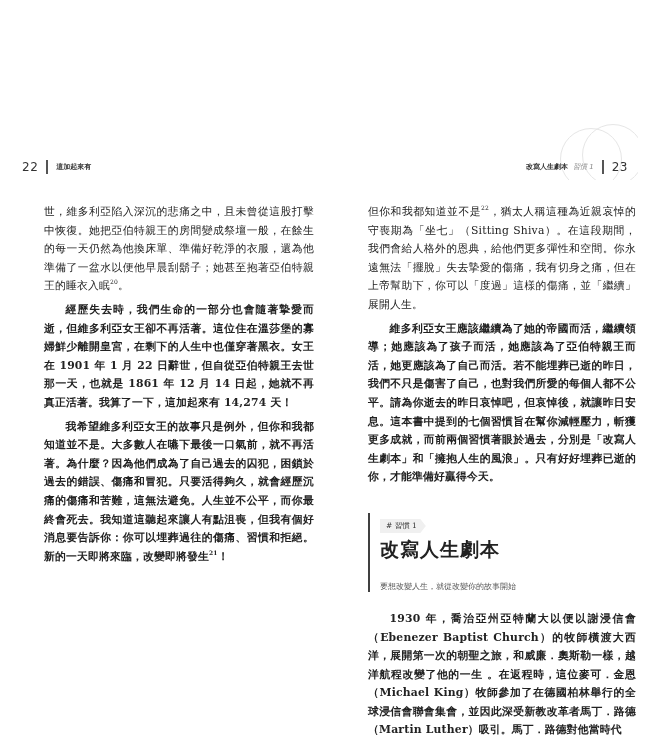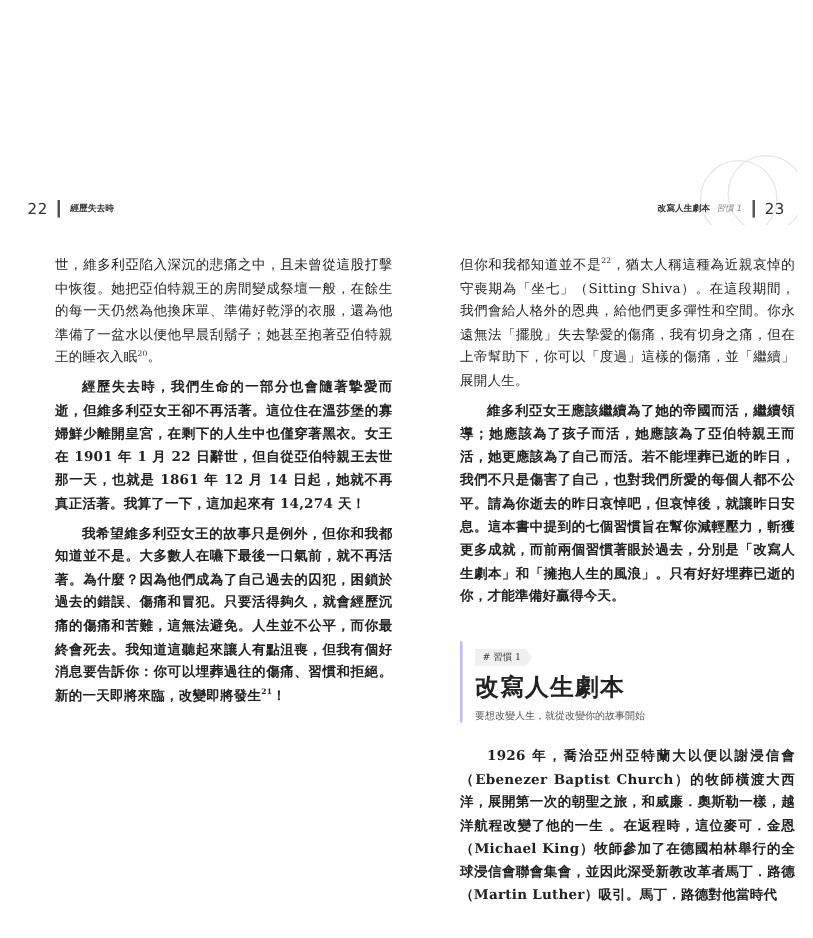--- a/index.html
+++ b/index.html
@@ -15,34 +15,34 @@
     .bar { width: 2px; height: 14px; background: #555; margin: 0 8px; }
     .rtitle { font-size: 7px; font-weight: bold; color: #333; }
     .rsub { font-size: 7px; color: #888; margin-left: 5px; font-style: italic; }
     .body { position: absolute; left: 44px; width: 270px; top: 203px; }
     .right .body { left: 43px; width: 268px; top: 203px; }
     p { margin: 0 0 5px 0; font-size: 10.8px; line-height: 18.6px; letter-spacing: 0.2px; text-align: justify; }
     p.indent { text-indent: 2em; font-weight: bold; }
     sup { font-size: 6px; vertical-align: super; line-height: 0; }
     .deco { position: absolute; top: 120px; right: 12px; width: 80px; height: 60px; overflow: hidden; }
     .deco .c { position: absolute; border: 1px solid #e6e6e6; border-radius: 50%; }
-    .habit { position: relative; margin: 26px 0 18px 0; padding-left: 10px; border-left: 2px solid #c4b5fd; }
+    .habit { position: relative; margin: 26px 0 18px 0; padding-left: 10px; border-left: 2px solid #404040; }
     .habit-tag { display: inline-block; font-size: 7.5px; color: #333; background: #f0f0f0; padding: 2px 9px 2px 6px;
                  clip-path: polygon(0 0, 88% 0, 100% 50%, 88% 100%, 0 100%); }
     .habit-title { font-size: 19px; font-weight: bold; color: #222; margin-top: 4px; letter-spacing: 1px; }
-    .habit-sub { font-family: "DejaVu Sans", "Liberation Sans", sans-serif; font-size: 8px; color: #555; margin-top: 4px; }
+    .habit-sub { font-family: "DejaVu Sans", "Liberation Sans", sans-serif; font-size: 8px; color: #555; margin-top: 18px; }
   </style>
 </head>
 <body>
 
 <div class="page left">
   <div class="runhead">
     <span class="pno">22</span>
     <span class="bar"></span>
-    <span class="rtitle">經歷失去時</span>
+    <span class="rtitle">這加起來有</span>
   </div>
   <div class="body">
     <p><span>世，維多利亞陷入深沉的悲痛之中，且未曾從這股打擊中恢復。她把亞伯特親王的房間變成祭壇一般，在餘生的每一天仍然為他換床單、準備好乾淨的衣服，還為他準備了一盆水以便他早晨刮鬍子；她甚至抱著亞伯特親王的睡衣入眠</span><sup>20</sup><span>。</span></p>
     <p class="indent">經歷失去時，我們生命的一部分也會隨著摯愛而逝，但維多利亞女王卻不再活著。這位住在溫莎堡的寡婦鮮少離開皇宮，在剩下的人生中也僅穿著黑衣。女王在 1901 年 1 月 22 日辭世，但自從亞伯特親王去世那一天，也就是 1861 年 12 月 14 日起，她就不再真正活著。我算了一下，這加起來有 14,274 天！</p>
     <p class="indent"><span>我希望維多利亞女王的故事只是例外，但你和我都知道並不是。大多數人在嚥下最後一口氣前，就不再活著。為什麼？因為他們成為了自己過去的囚犯，困鎖於過去的錯誤、傷痛和冒犯。只要活得夠久，就會經歷沉痛的傷痛和苦難，這無法避免。人生並不公平，而你最終會死去。我知道這聽起來讓人有點沮喪，但我有個好消息要告訴你：你可以埋葬過往的傷痛、習慣和拒絕。新的一天即將來臨，改變即將發生</span><sup>21</sup><span>！</span></p>
   </div>
 </div>
 
 <div class="page right">
   <div class="deco">
@@ -56,15 +56,15 @@
     <span class="pno">23</span>
   </div>
   <div class="body">
     <p><span>但你和我都知道並不是</span><sup>22</sup><span>，猶太人稱這種為近親哀悼的守喪期為「坐七」（Sitting Shiva）。在這段期間，我們會給人格外的恩典，給他們更多彈性和空間。你永遠無法「擺脫」失去摯愛的傷痛，我有切身之痛，但在上帝幫助下，你可以「度過」這樣的傷痛，並「繼續」展開人生。</span></p>
     <p class="indent">維多利亞女王應該繼續為了她的帝國而活，繼續領導；她應該為了孩子而活，她應該為了亞伯特親王而活，她更應該為了自己而活。若不能埋葬已逝的昨日，我們不只是傷害了自己，也對我們所愛的每個人都不公平。請為你逝去的昨日哀悼吧，但哀悼後，就讓昨日安息。這本書中提到的七個習慣旨在幫你減輕壓力，斬獲更多成就，而前兩個習慣著眼於過去，分別是「改寫人生劇本」和「擁抱人生的風浪」。只有好好埋葬已逝的你，才能準備好贏得今天。</p>
     <div class="habit">
       <span class="habit-tag"># 習慣 1</span>
       <div class="habit-title">改寫人生劇本</div>
       <div class="habit-sub">要想改變人生，就從改變你的故事開始</div>
     </div>
-    <p class="indent">1926 年，喬治亞州亞特蘭大以便以謝浸信會（Ebenezer Baptist Church）的牧師橫渡大西洋，展開第一次的朝聖之旅，和威廉．奧斯勒一樣，越洋航程改變了他的一生 。在返程時，這位麥可．金恩（Michael King）牧師參加了在德國柏林舉行的全球浸信會聯會集會，並因此深受新教改革者馬丁．路德（Martin Luther）吸引。馬丁．路德對他當時代</p>
+    <p class="indent">1930 年，喬治亞州亞特蘭大以便以謝浸信會（Ebenezer Baptist Church）的牧師橫渡大西洋，展開第一次的朝聖之旅，和威廉．奧斯勒一樣，越洋航程改變了他的一生 。在返程時，這位麥可．金恩（Michael King）牧師參加了在德國柏林舉行的全球浸信會聯會集會，並因此深受新教改革者馬丁．路德（Martin Luther）吸引。馬丁．路德對他當時代</p>
   </div>
 </div>
 
 </body></html>

